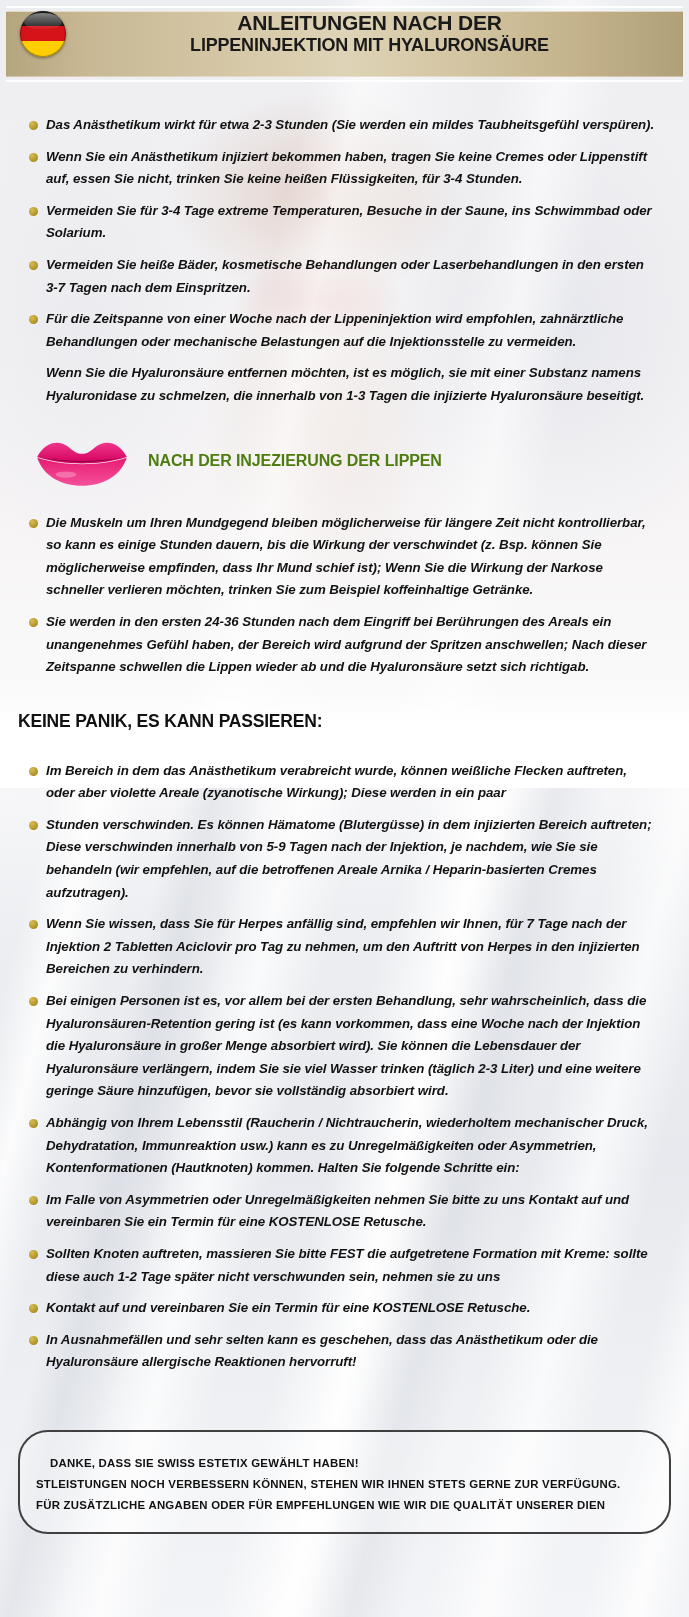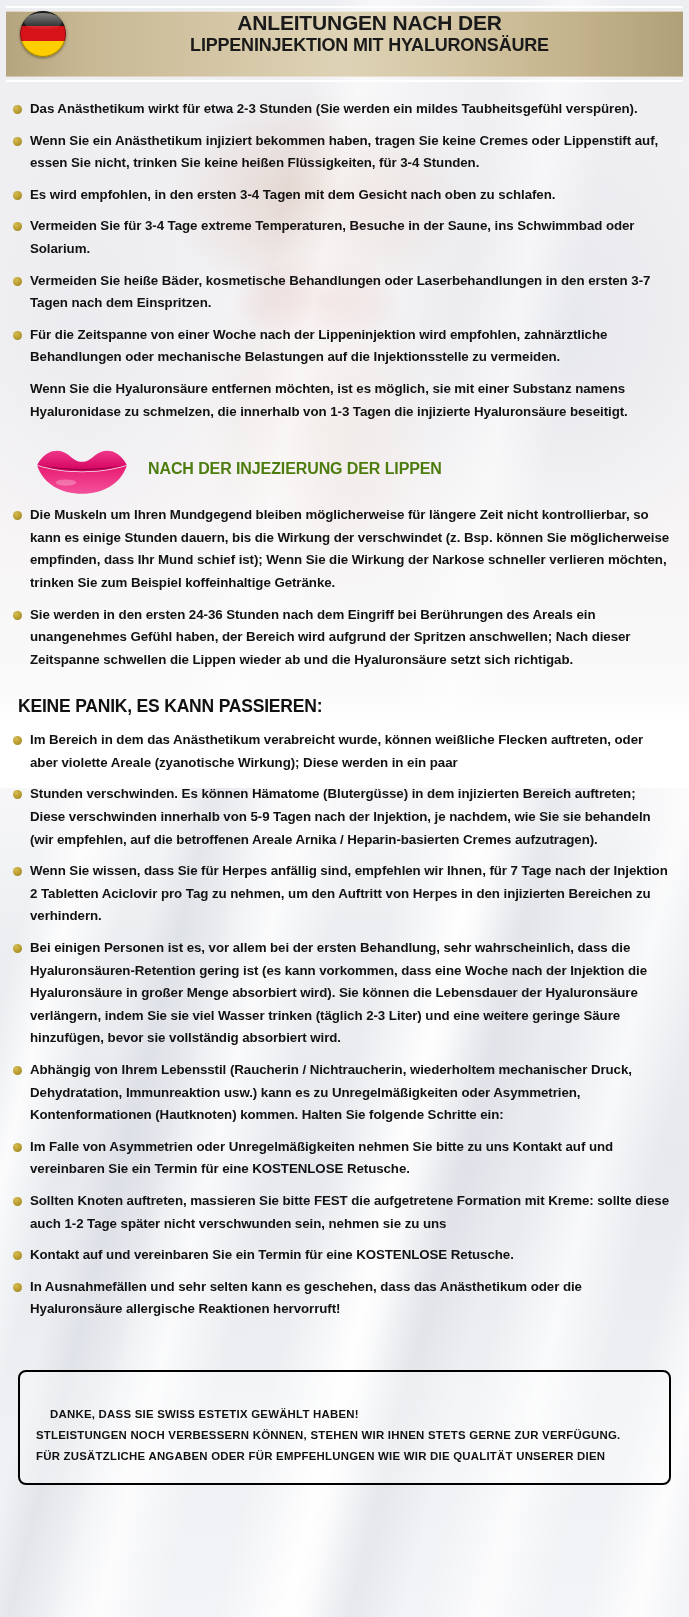--- a/index.html
+++ b/index.html
@@ -83,21 +83,21 @@
     background:linear-gradient(180deg,rgba(255,255,255,.45),rgba(255,255,255,0));
   }
   .banner-title{
     flex:1;text-align:center;padding:0 14px 0 4px;
     font-weight:bold;font-size:21px;line-height:1.12;letter-spacing:-.2px;
     color:#1a1a1a;text-transform:uppercase;
   }
   .banner-title .l2{display:block;font-size:18px;}
 
   
-  .list{margin:0;padding:0;list-style:none;}
+  .list{margin:16px;padding:0;list-style:none;font-style:italic;}
   .item{
     position:relative;
     padding:0 16px 0 30px;
     margin:0 0 9px 0;
     font-size:13.3px;
     line-height:1.70;
     font-weight:bold;
     color:#121212;
     letter-spacing:-.06px;
   }
@@ -124,23 +124,23 @@
   
   .black-head{
     padding:16px 16px 12px 18px;
     font-size:17.5px;font-weight:bold;letter-spacing:-.2px;
     color:#111;text-transform:uppercase;
   }
 
   
   .footer-wrap{padding:40px 18px 34px 18px;}
   .footer-box{
-    border:2px solid #000000;
-    border-radius:8px;
-    padding:32px 16px 16px 16px;
+    border:2px solid #404040;
+    border-radius:30px;
+    padding:21px 16px 16px 16px;
     background:rgba(255,255,255,.35);
   }
   .footer-line{
     font-size:11.4px;font-weight:bold;line-height:1.85;
     color:#111;letter-spacing:.25px;text-transform:uppercase;
   }
   .footer-line.indent{padding-left:14px;}
 </style>
 </head>
 <body>
@@ -161,21 +161,20 @@
           <span>ANLEITUNGEN NACH DER</span>
           <span class="l2">LIPPENINJEKTION MIT HYALURONSÄURE</span>
         </div>
       </div>
       <div class="banner-rule"></div>
     </div>
 
     <ul class="list sec-top">
       <li class="item">Das Anästhetikum wirkt für etwa 2-3 Stunden (Sie werden ein mildes Taubheitsgefühl verspüren).</li>
       <li class="item">Wenn Sie ein Anästhetikum injiziert bekommen haben, tragen Sie keine Cremes oder Lippenstift auf, essen Sie nicht, trinken Sie keine heißen Flüssigkeiten, für 3-4 Stunden.</li>
-      <li class="item">Es wird empfohlen, in den ersten 3-4 Tagen mit dem Gesicht nach oben zu schlafen.</li>
       <li class="item">Vermeiden Sie für 3-4 Tage extreme Temperaturen, Besuche in der Saune, ins Schwimmbad oder Solarium.</li>
       <li class="item">Vermeiden Sie heiße Bäder, kosmetische Behandlungen oder Laserbehandlungen in den ersten 3-7 Tagen nach dem Einspritzen.</li>
       <li class="item">Für die Zeitspanne von einer Woche nach der Lippeninjektion wird empfohlen, zahnärztliche Behandlungen oder mechanische Belastungen auf die Injektionsstelle zu vermeiden.</li>
       <li class="item nobullet">Wenn Sie die Hyaluronsäure entfernen möchten, ist es möglich, sie mit einer Substanz namens Hyaluronidase zu schmelzen, die innerhalb von 1-3 Tagen die  injizierte Hyaluronsäure beseitigt.</li>
     </ul>
 
     <div class="lips-row">
       <svg class="lips" viewBox="0 0 120 66" aria-hidden="true">
         <defs>
           <linearGradient id="lipTop" x1="0" y1="0" x2="0" y2="1">

